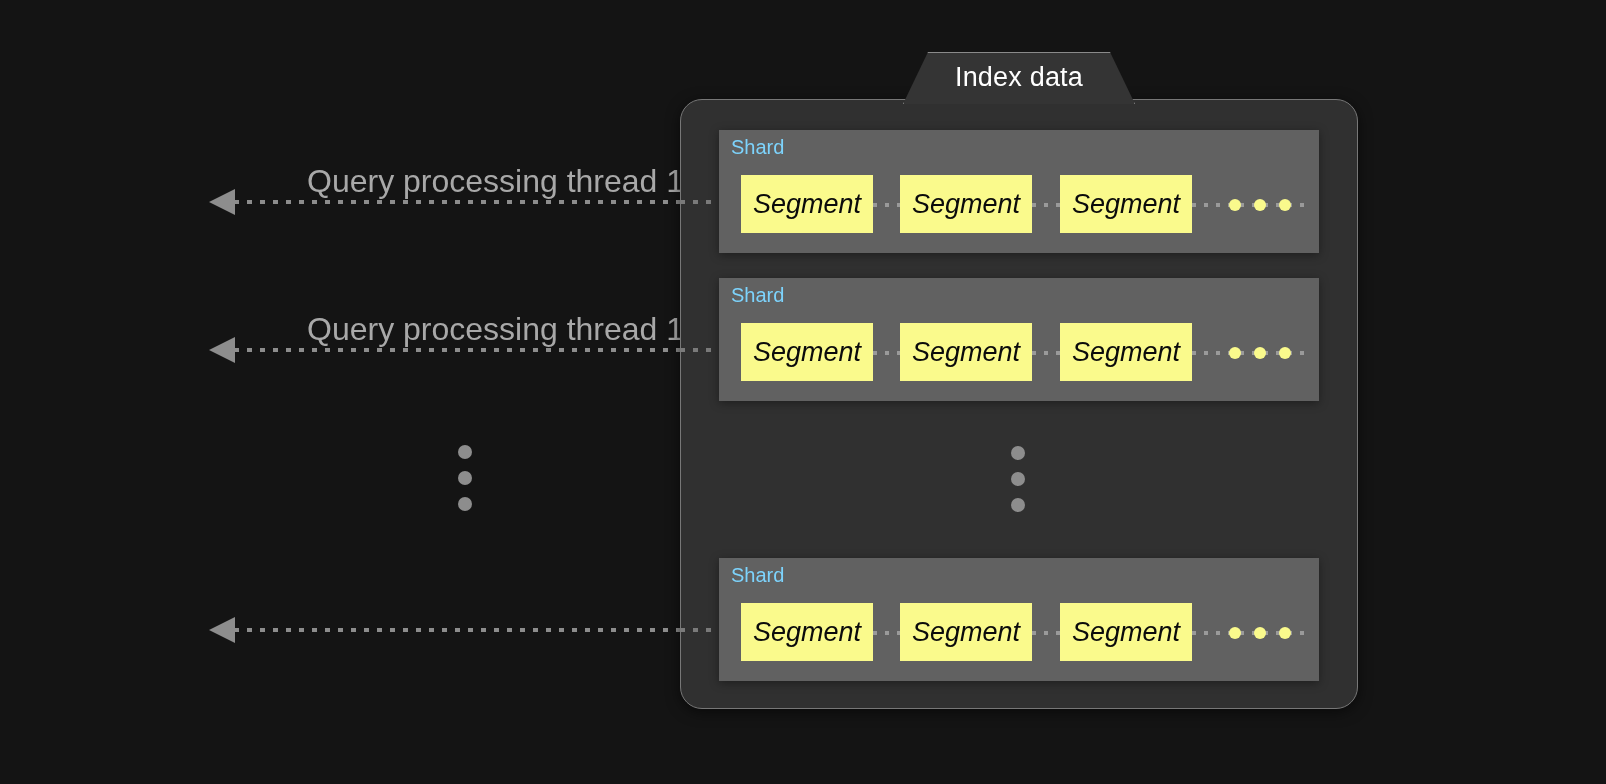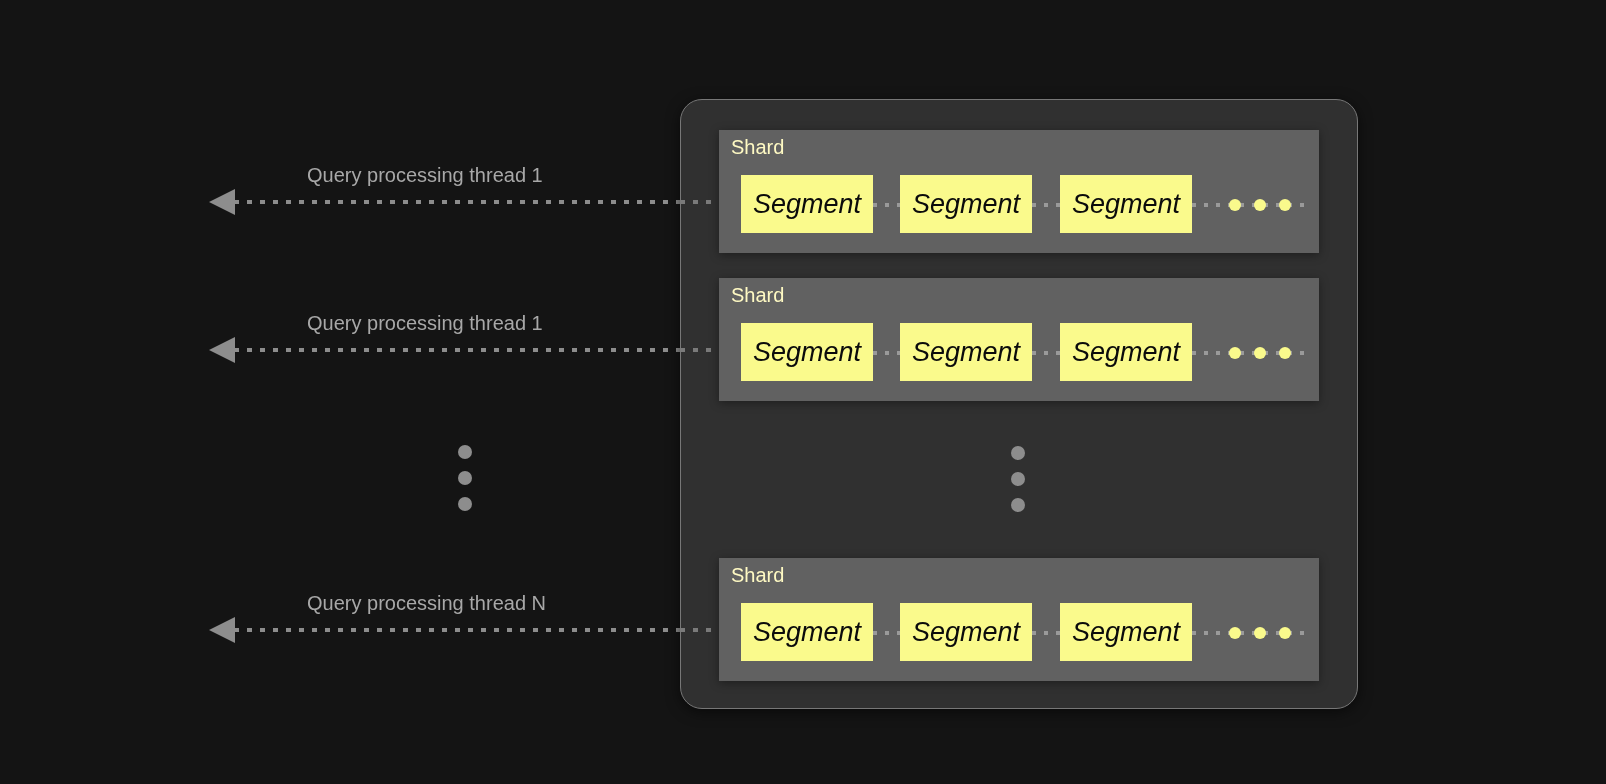--- a/index.html
+++ b/index.html
@@ -66,21 +66,21 @@
     box-shadow: 0 2px 9px rgba(0,0,0,0.38);
   }
   .shard-1 { top: 130px; }
   .shard-2 { top: 278px; }
   .shard-3 { top: 558px; }
 
   .shard-label {
     position: absolute;
     left: 12px;
     top: 7px;
-    color: #fef9c3;
+    color: #7dd3fc;
     font-size: 20px;
     line-height: 1;
   }
 
   
   .segment-row {
     position: absolute;
     left: 0;
     top: 45px;
     width: 100%;
@@ -129,21 +129,21 @@
     background: #fafa8c;
   }
   .ydot-0 { left: 510px; }
   .ydot-1 { left: 535px; }
   .ydot-2 { left: 560px; }
 
   
   .thread-label {
     position: absolute;
     color: #a8a8a8;
-    font-size: 20px;
+    font-size: 32px;
     line-height: 1;
     white-space: nowrap;
     text-align: right;
   }
   .tl-1 { left: 307px; top: 165px; }
   .tl-2 { left: 307px; top: 313px; }
   .tl-3 { left: 307px; top: 593px; }
 
   .arrow-line {
     position: absolute;
@@ -204,41 +204,43 @@
   .vd-left  { left: 458px; top: 445px; }
   .vd-panel { left: 1011px; top: 446px; }
 </style>
 </head>
 <body>
 
 <div id="canvas">
 
   <div class="thread-label tl-1">Query processing thread 1</div>
   <div class="thread-label tl-2">Query processing thread 1</div>
-  <div class="thread-label tl-3">Query processing thread N</div>
 
   <div class="arrow-head ah-1"></div>
   <div class="arrow-line al-1"></div>
   <div class="arrow-head ah-2"></div>
   <div class="arrow-line al-2"></div>
   <div class="arrow-head ah-3"></div>
   <div class="arrow-line al-3"></div>
 
   <div class="v-dots vd-left">
     <span></span>
     <span></span>
     <span></span>
   </div>
 
   <div class="index-panel"></div>
 
   <div class="panel-gutter pg-1"></div>
   <div class="panel-gutter pg-2"></div>
   <div class="panel-gutter pg-3"></div>
 
+  <div class="index-tab">
+    <span class="index-tab-label">Index data</span>
+  </div>
 
   <div class="shard shard-1">
     <div class="shard-label">Shard</div>
     <div class="segment-row">
       <div class="segment seg-0">Segment</div>
       <div class="dots-h dots-gap-1"></div>
       <div class="segment seg-1">Segment</div>
       <div class="dots-h dots-gap-2"></div>
       <div class="segment seg-2">Segment</div>
       <div class="dots-h dots-tail"></div>

